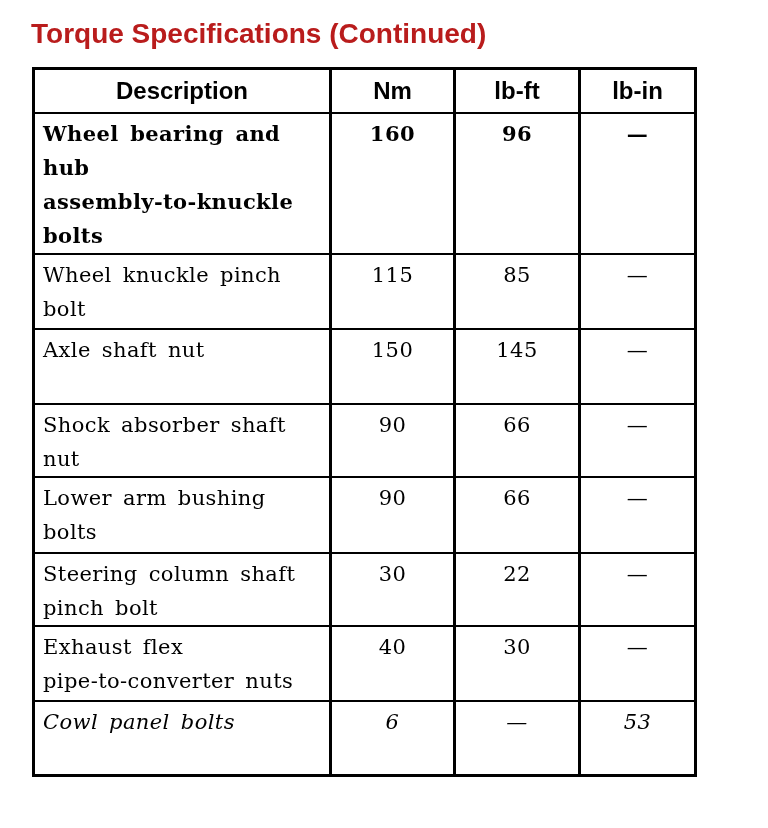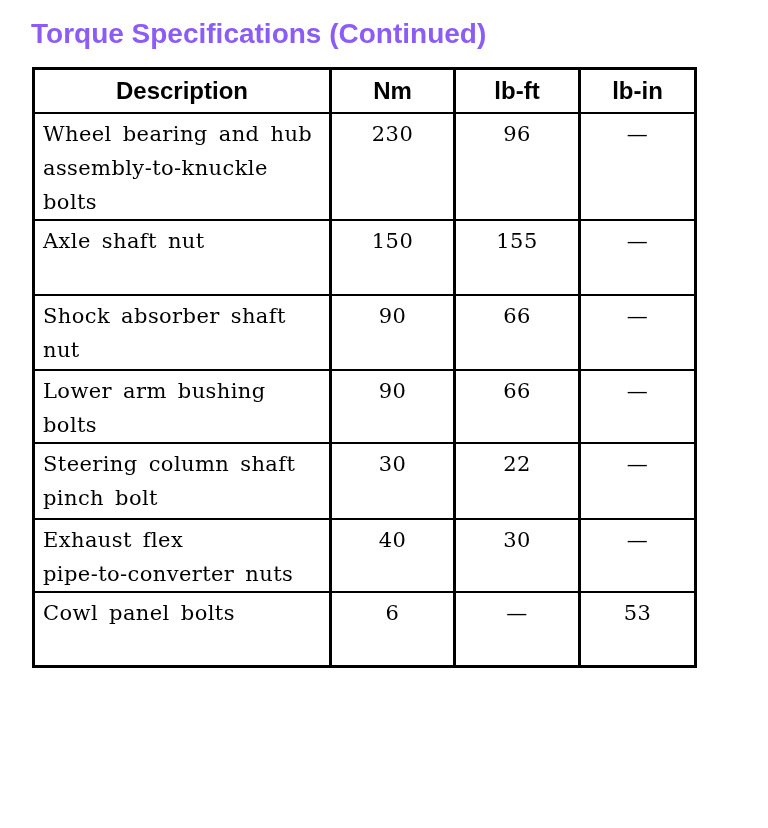--- a/index.html
+++ b/index.html
@@ -18,21 +18,21 @@
     color: #000000;
   }
   .page-title {
     position: absolute;
     left: 31px;
     top: 18px;
     font-family: "Liberation Sans", sans-serif;
     font-weight: bold;
     font-size: 28px;
     letter-spacing: 0px;
-    color: #8b5cf6;
+    color: #b91c1c;
     white-space: nowrap;
   }
   table.torque-table {
     position: absolute;
     left: 32px;
     top: 67px;
     border-collapse: collapse;
     table-layout: fixed;
     width: 662px;
     background: #ffffff;
@@ -69,21 +69,21 @@
     white-space: pre-line;
     word-spacing: 4px;
     letter-spacing: 0.4px;
     padding-left: 8px;
   }
   td.num {
     text-align: center;
     letter-spacing: 0.5px;
   }
   
-  tbody tr:nth-child(1) { height: 103px; }
+  tbody tr:nth-child(1) { height: 103px; font-weight: bold; }
   tbody tr:nth-child(2) { height: 75px; }
   tbody tr:nth-child(3) { height: 75px; }
   tbody tr:nth-child(4) { height: 47px; }
   tbody tr:nth-child(5) { height: 76px; }
   tbody tr:nth-child(6) { height: 55px; }
   tbody tr:nth-child(7) { height: 75px; }
   tbody tr:nth-child(8) { height: 75px; font-style: italic; }
   tbody tr:nth-child(9) { height: 45px; }
 </style>
 </head>
@@ -106,31 +106,38 @@
         <th>Nm</th>
         <th>lb-ft</th>
         <th>lb-in</th>
       </tr>
     </thead>
     <tbody>
   <tr>
     <td class="desc">Wheel bearing and hub
 assembly-to-knuckle
 bolts</td>
-    <td class="num">230</td>
+    <td class="num">160</td>
     <td class="num">96</td>
     <td class="num">—</td>
   </tr>
 
+  <tr>
+    <td class="desc">Wheel knuckle pinch
+bolt</td>
+    <td class="num">115</td>
+    <td class="num">85</td>
+    <td class="num">—</td>
+  </tr>
 
 
   <tr>
     <td class="desc">Axle shaft nut</td>
     <td class="num">150</td>
-    <td class="num">155</td>
+    <td class="num">145</td>
     <td class="num">—</td>
   </tr>
 
   <tr>
     <td class="desc">Shock absorber shaft
 nut</td>
     <td class="num">90</td>
     <td class="num">66</td>
     <td class="num">—</td>
   </tr>

